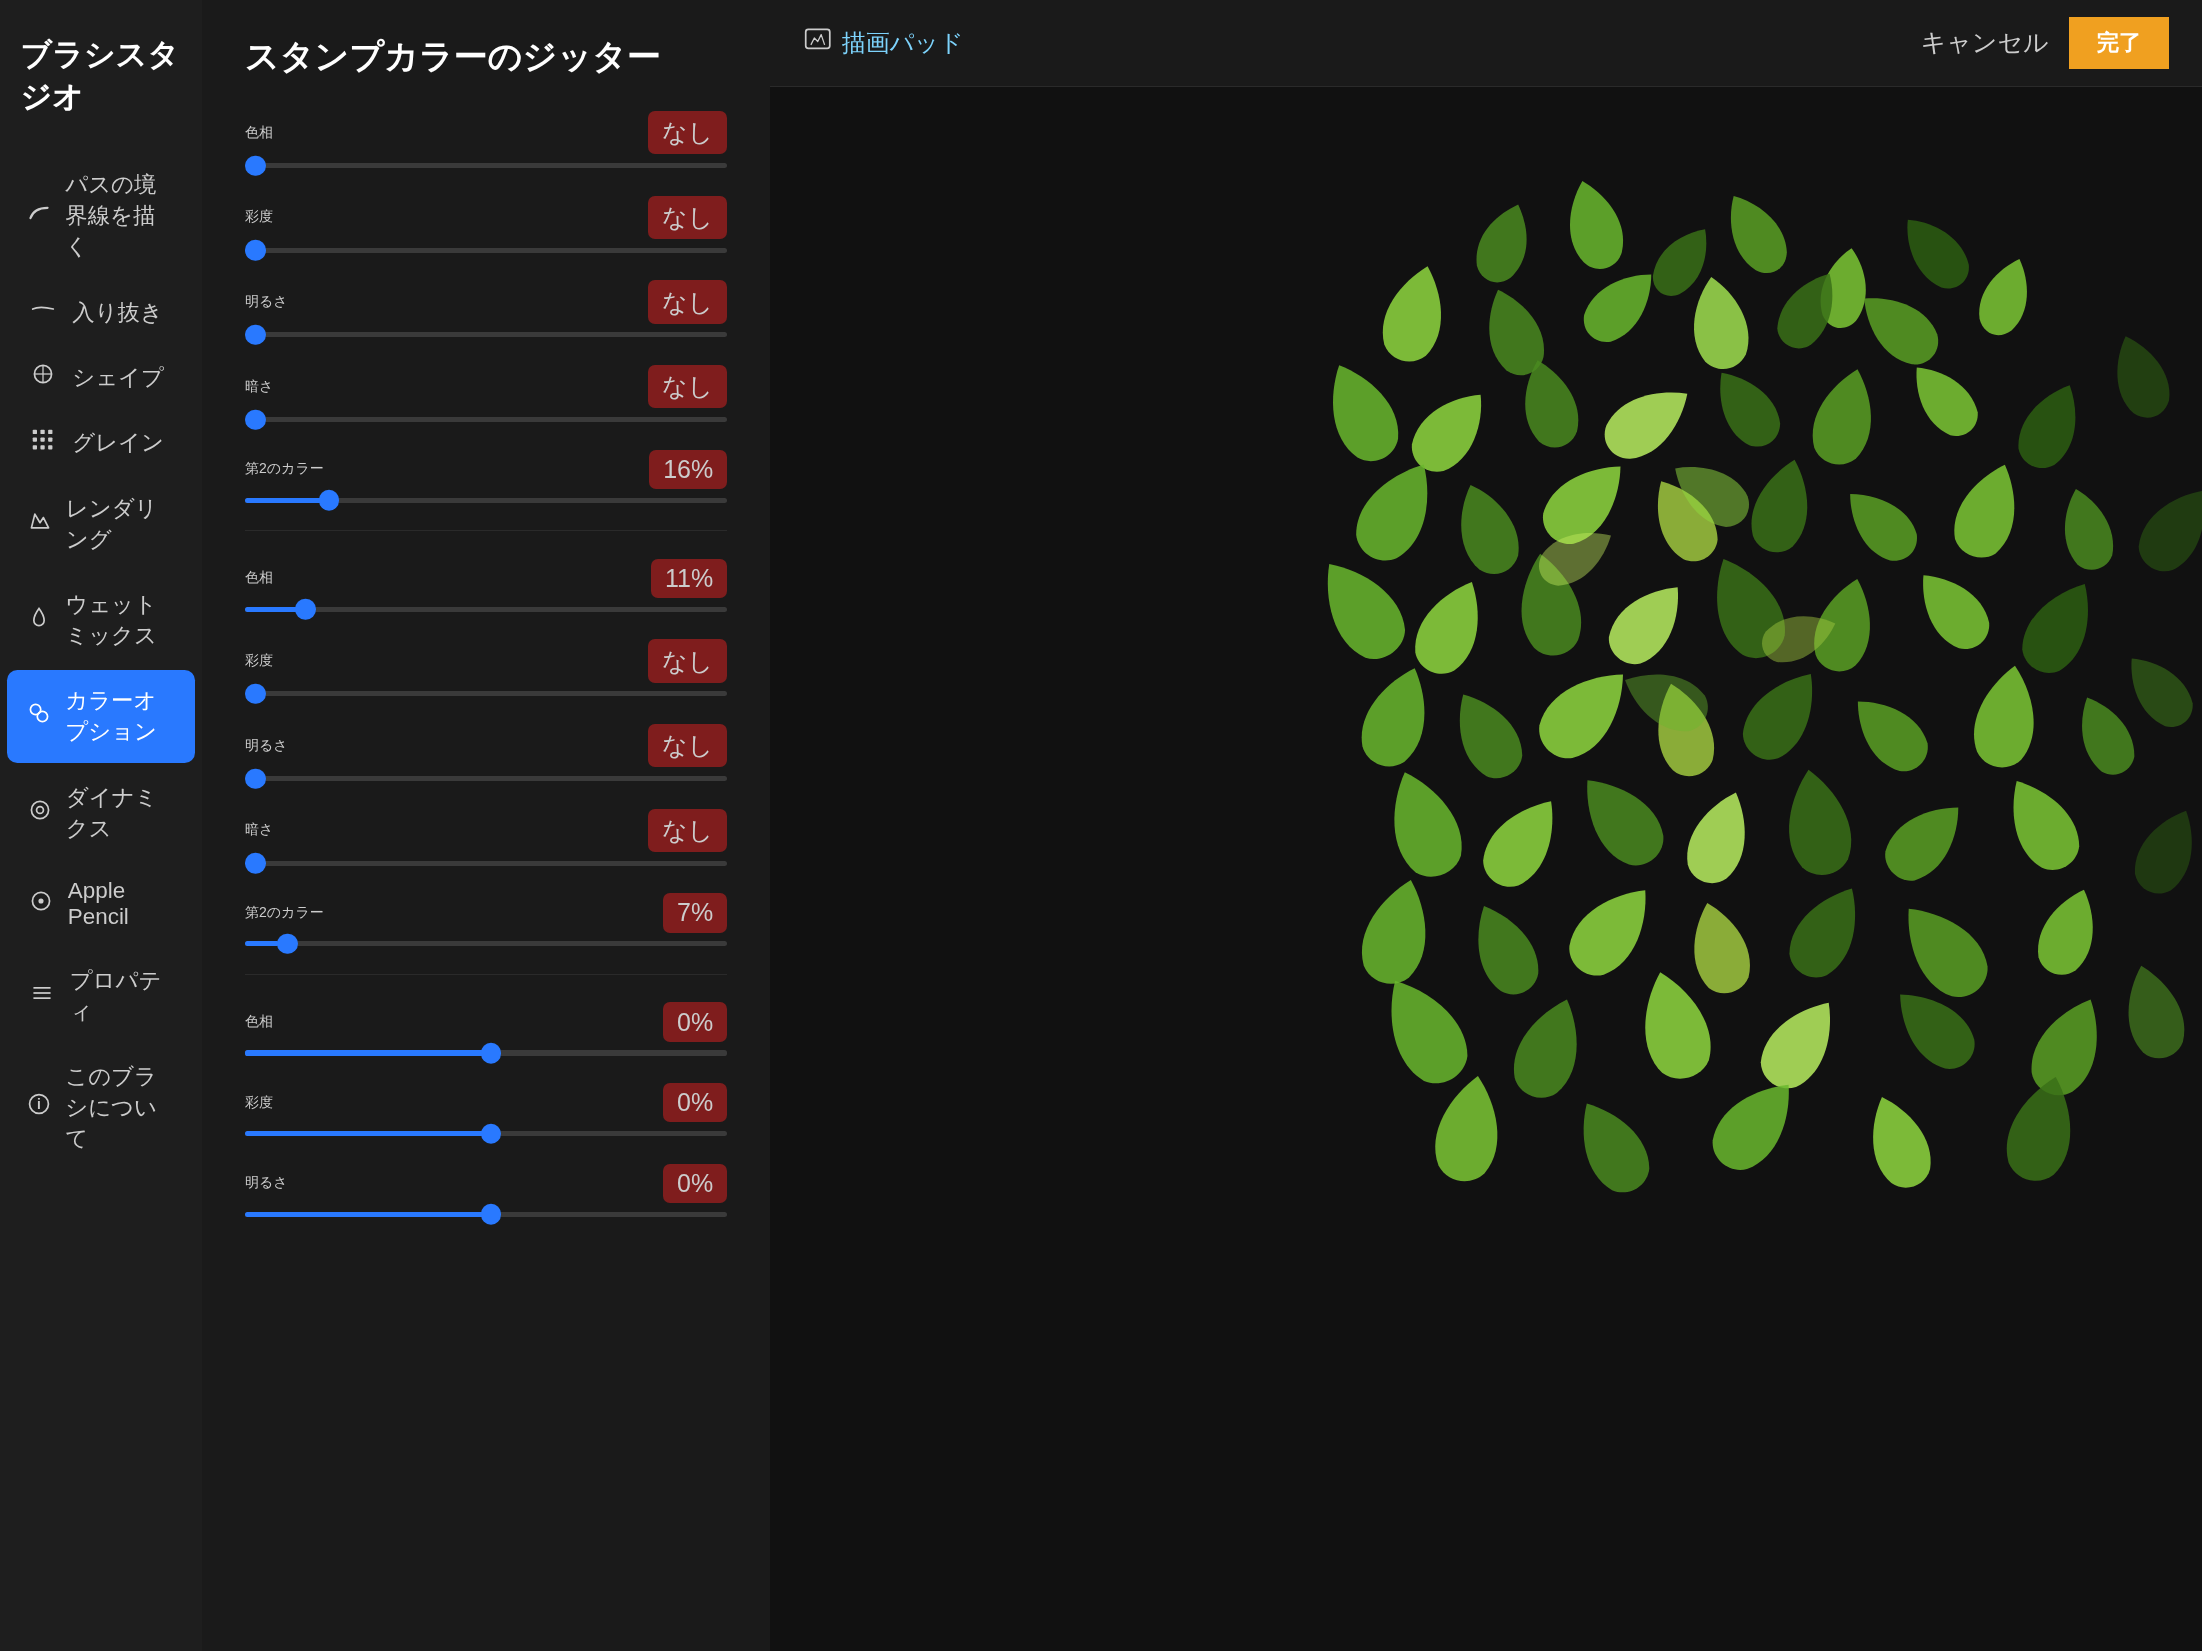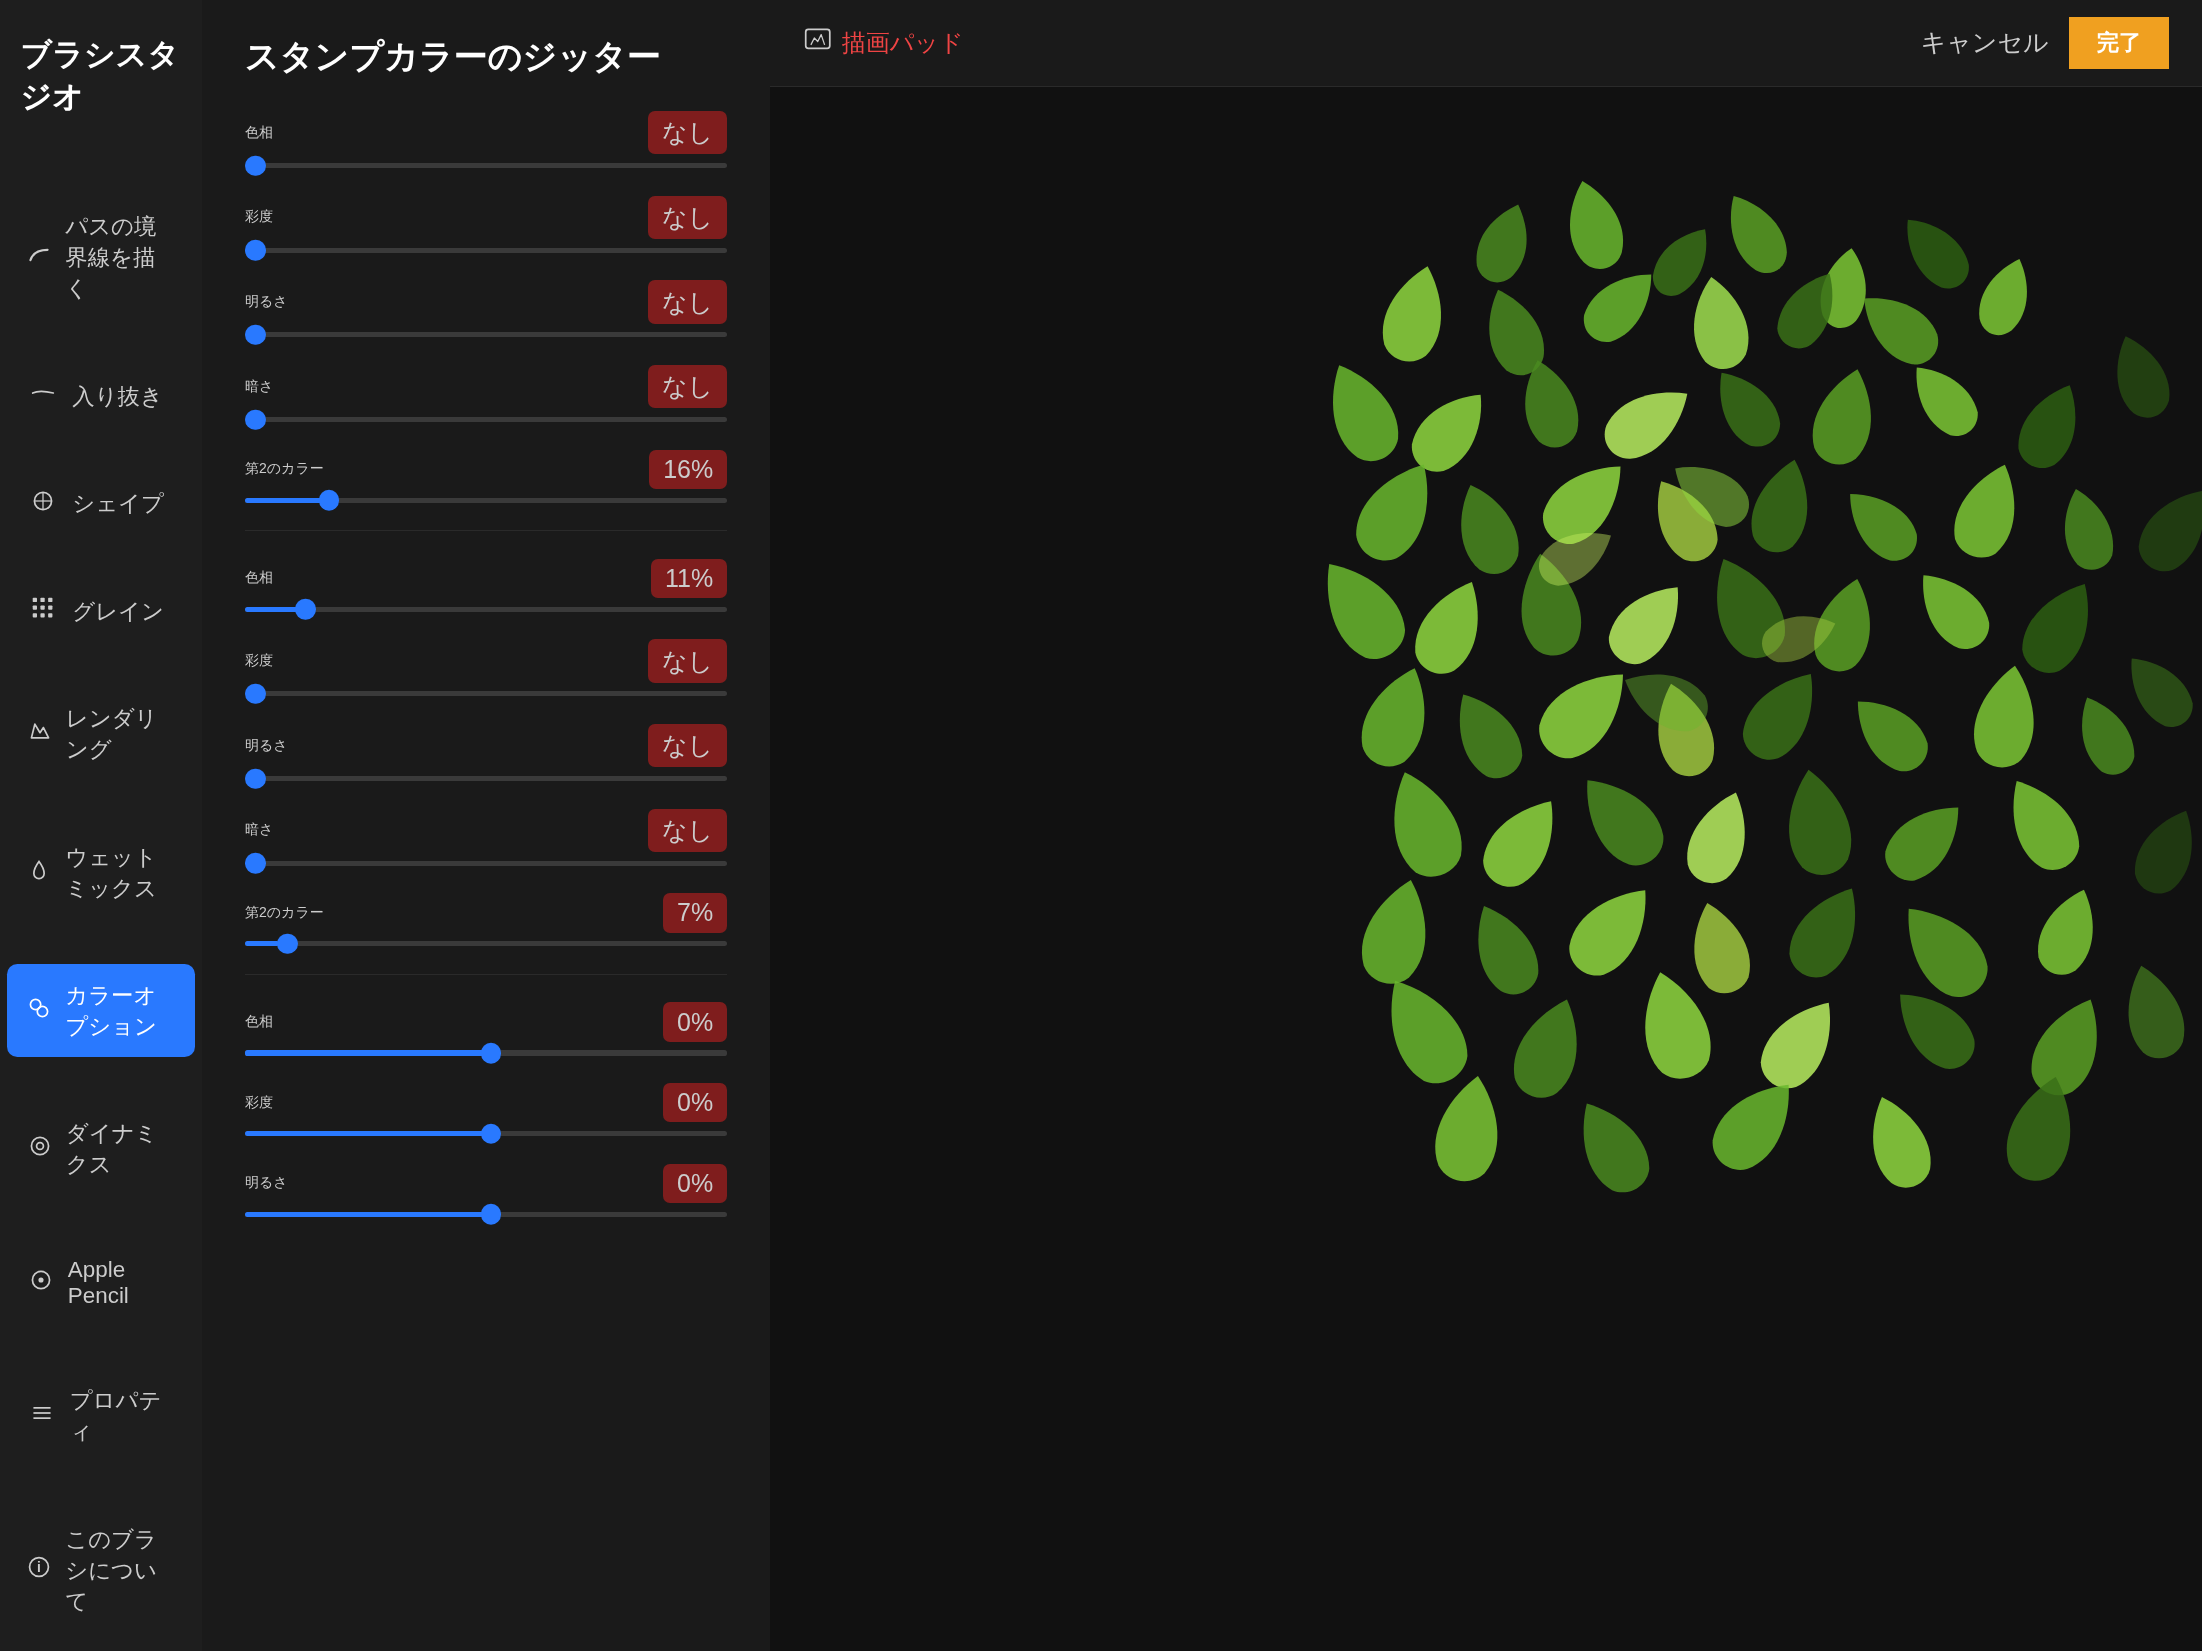--- a/index.html
+++ b/index.html
@@ -15,21 +15,20 @@
     }
 
     
     .sidebar {
       width: 202px;
       background: #1e1e1e;
       display: flex;
       flex-direction: column;
       padding: 34px 0 17px 0;
       flex-shrink: 0;
-      justify-content: space-between;
     }
     .sidebar-title {
       font-size: 31px;
       font-weight: 700;
       color: #ffffff;
       padding: 0 20.6px 34px 20.6px;
     }
     .sidebar-item {
       display: flex;
       align-items: center;
@@ -136,21 +135,21 @@
       align-items: center;
       padding: 17px 34px;
       background: #1a1a1a;
       border-bottom: 0.9px solid #2a2a2a;
       justify-content: space-between;
     }
     .preview-title {
       display: flex;
       align-items: center;
       font-size: 24px;
-      color: #ef4444;
+      color: #7dd3fc;
       gap: 10.3px;
     }
     .header-actions {
       display: flex;
       align-items: center;
       gap: 20.6px;
     }
     .btn-cancel {
       font-size: 25px;
       color: #cccccc;

